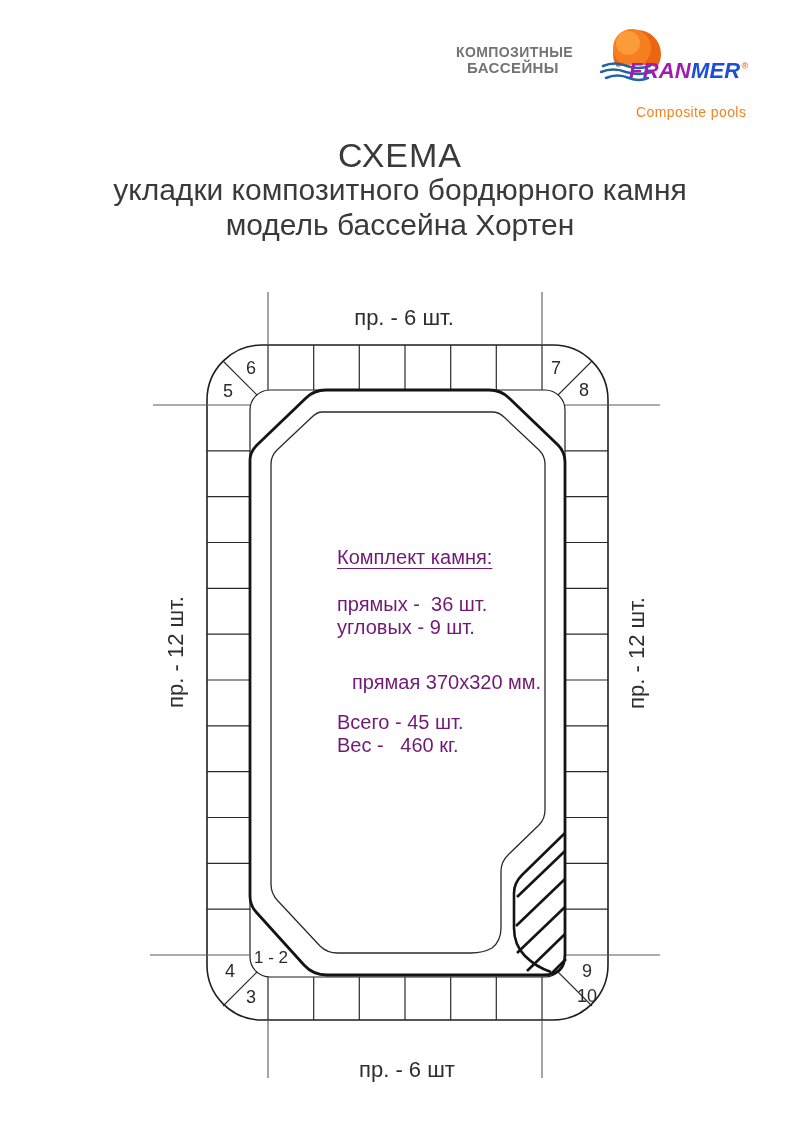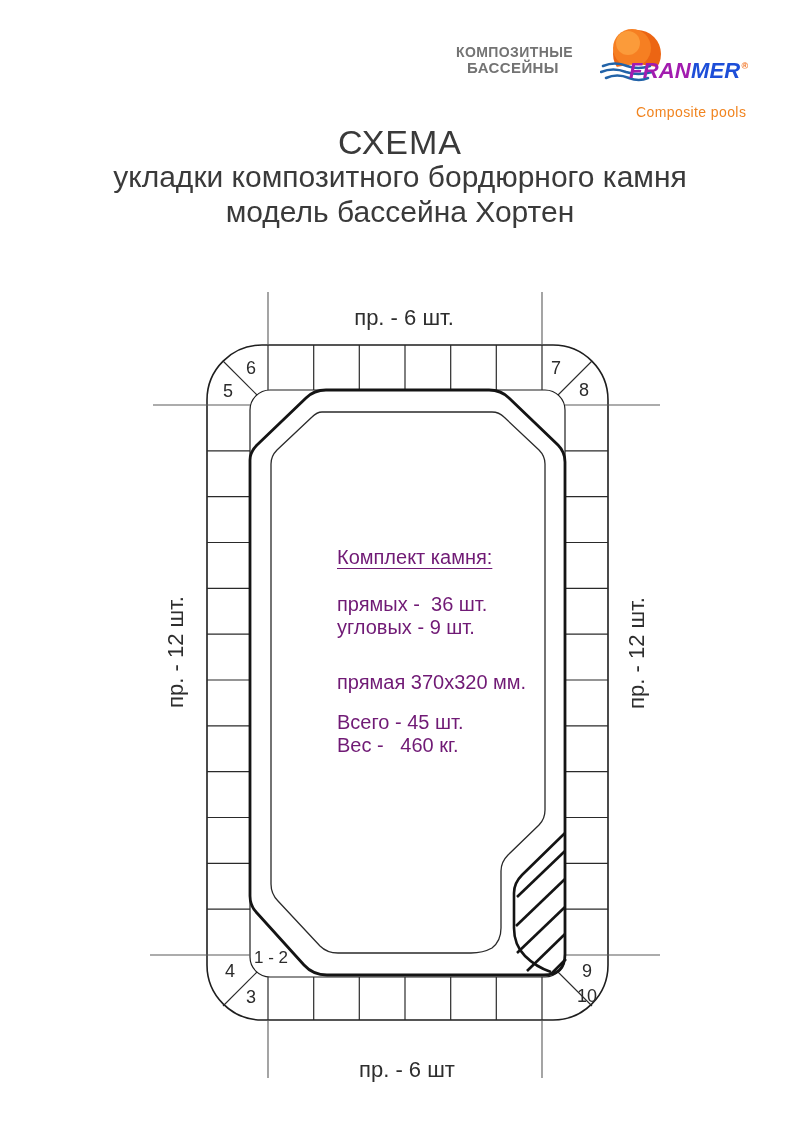--- a/index.html
+++ b/index.html
@@ -14,21 +14,21 @@
   .brand-line2{font-size:15px;letter-spacing:.4px;text-align:center;}
   .logo-mark{position:absolute;left:600px;top:26px;}
   .franmer-word{position:absolute;left:629px;top:58px;font-size:22px;font-weight:bold;
     font-style:italic;letter-spacing:.2px;white-space:nowrap;}
   .fran{color:#a21caf;}
   .mer{color:#1d4ed8;}
   .reg{color:#f1711f;font-size:9px;font-style:normal;vertical-align:9px;margin-left:1px;}
   .tagline{position:absolute;left:636px;top:80px;font-size:14px;color:#f1841f;
     letter-spacing:.4px;font-style:normal;margin-top:24px;}
   
-  .title{position:absolute;left:0;width:800px;text-align:center;color:#3a3a3a;}
+  .title{position:absolute;left:0;width:800px;text-align:center;color:#3a3a3a;margin-top:13px;}
   .title-1{top:123px;font-size:34px;letter-spacing:1px;}
   .title-2{top:160px;font-size:30px;}
   .title-3{top:195px;font-size:30px;}
   
   .plan-svg{position:absolute;left:0;top:0;}
   .lbl{position:absolute;transform:translate(-50%,-50%);font-size:22px;color:#2e2e2e;white-space:nowrap;}
   .lbl-top{left:404px;top:318px;}
   .lbl-bottom{left:407px;top:1046px;margin-top:24px;}
   .lbl-left{left:176px;top:652px;transform:translate(-50%,-50%) rotate(-90deg);}
   .lbl-right{left:637px;top:653px;transform:translate(-50%,-50%) rotate(-90deg);}
@@ -36,21 +36,21 @@
   .n5{left:228px;top:391px;}  .n6{left:251px;top:368px;}
   .n7{left:556px;top:368px;}  .n8{left:584px;top:390px;}
   .n4{left:230px;top:971px;}  .n3{left:251px;top:997px;}
   .n12{left:271px;top:958px;font-size:17px;}
   .n9{left:587px;top:971px;}  .n10{left:571px;top:996px;margin-left:16px;}
   
   .kit{position:absolute;left:337px;color:#701a75;font-size:20px;white-space:pre;}
   .kit-heading{top:546px;text-decoration:underline;text-underline-offset:4px;text-decoration-thickness:1.2px;}
   .kit-straight{top:593px;}
   .kit-corner{top:616px;}
-  .kit-size{top:671px;}
+  .kit-size{top:671px;margin-left:15px;}
   .kit-total{top:711px;}
   .kit-weight{top:734px;}
 </style>
 </head>
 <body>
 
 <div class="page">
 
   <div class="brand-text">
     <div class="brand-line1">КОМПОЗИТНЫЕ</div>

